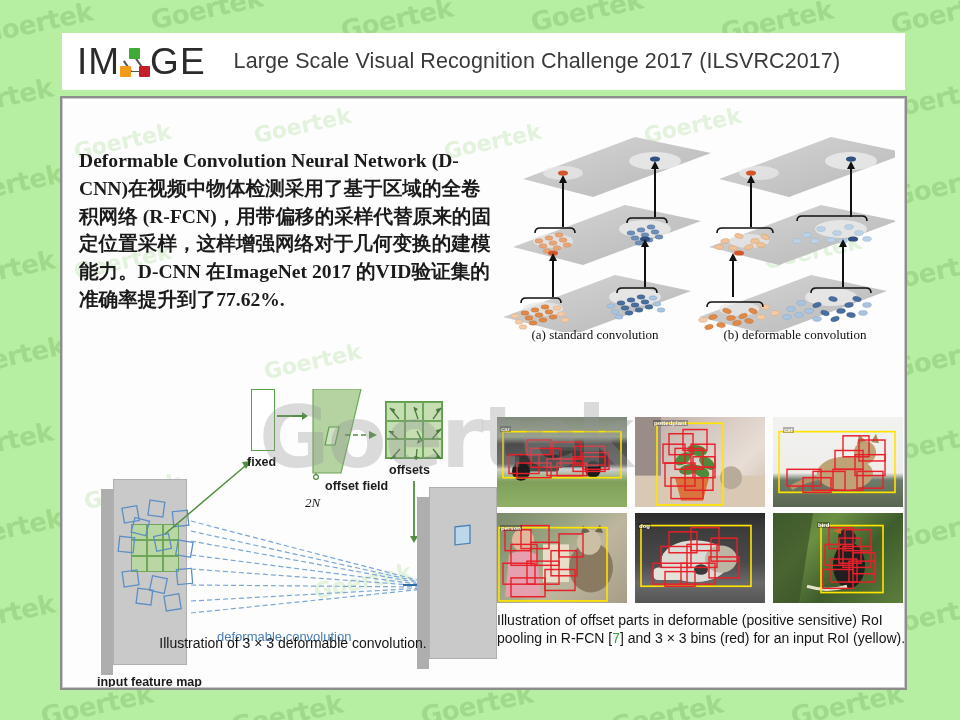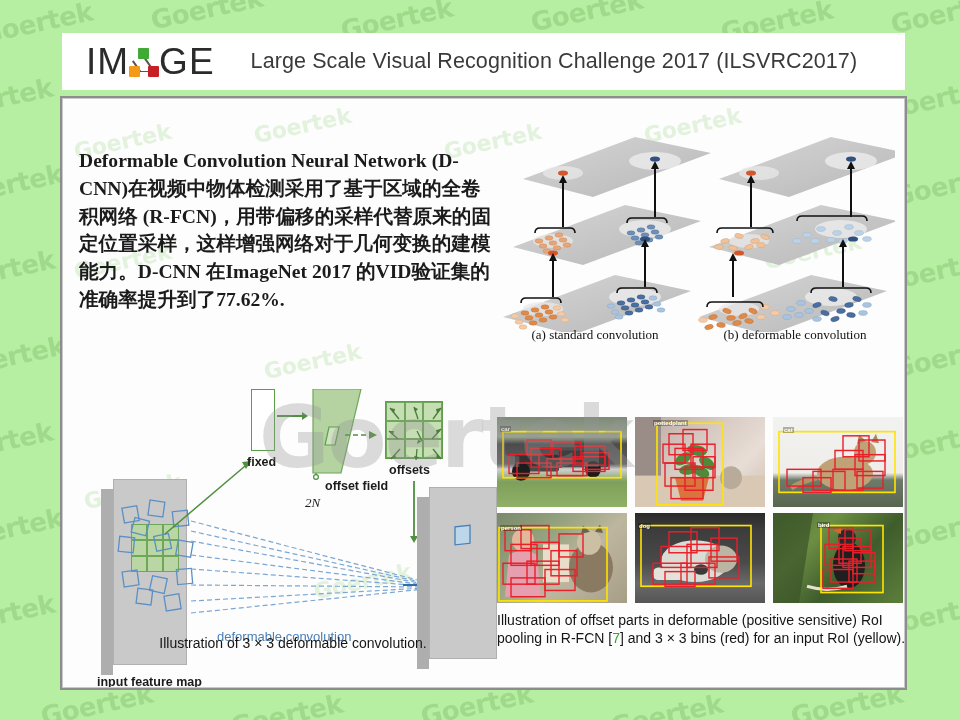--- a/index.html
+++ b/index.html
@@ -37,21 +37,21 @@
     left: 62px; top: 33px;
     width: 843px; height: 57px;
     background: #ffffff;
     display: flex;
     align-items: center;
     z-index: 5;
   }
   .logo {
     display: flex;
     align-items: center;
-    margin-left: 24px;
+    margin-left: 15px;
     position: relative;
   }
   .logo-text {
     font-family: "Liberation Sans", sans-serif;
     font-size: 37px;
     font-weight: 400;
     letter-spacing: 1px;
     line-height: 1;
   }
   .logo-im { color: #2b2b2b; }
@@ -66,21 +66,21 @@
   .nd { position: absolute; border-radius: 1px; }
   .nd-top { width: 11px; height: 11px; background: #3faa35; left: 9px; top: 1px; }
   .nd-left { width: 11px; height: 11px; background: #f49a16; left: 0px; top: 19px; }
   .nd-right { width: 11px; height: 11px; background: #c62026; left: 19px; top: 19px; }
   .nd-line { position: absolute; background: #555; height: 1.5px; }
   .ln-a { width: 13px; left: 4px; top: 13px; transform: rotate(55deg); transform-origin: left center; }
   .ln-b { width: 13px; left: 15px; top: 9px; transform: rotate(55deg); transform-origin: left center; }
   .ln-c { width: 14px; left: 7px; top: 24px; }
 
   .header-title {
-    margin-left: 36px;
+    margin-left: 28px;
     font-size: 21.5px;
     color: #3a3a3a;
     letter-spacing: 0.1px;
     white-space: nowrap;
   }
 
   
   .frame-shadow {
     position: absolute;
     left: 60px; top: 96px;

